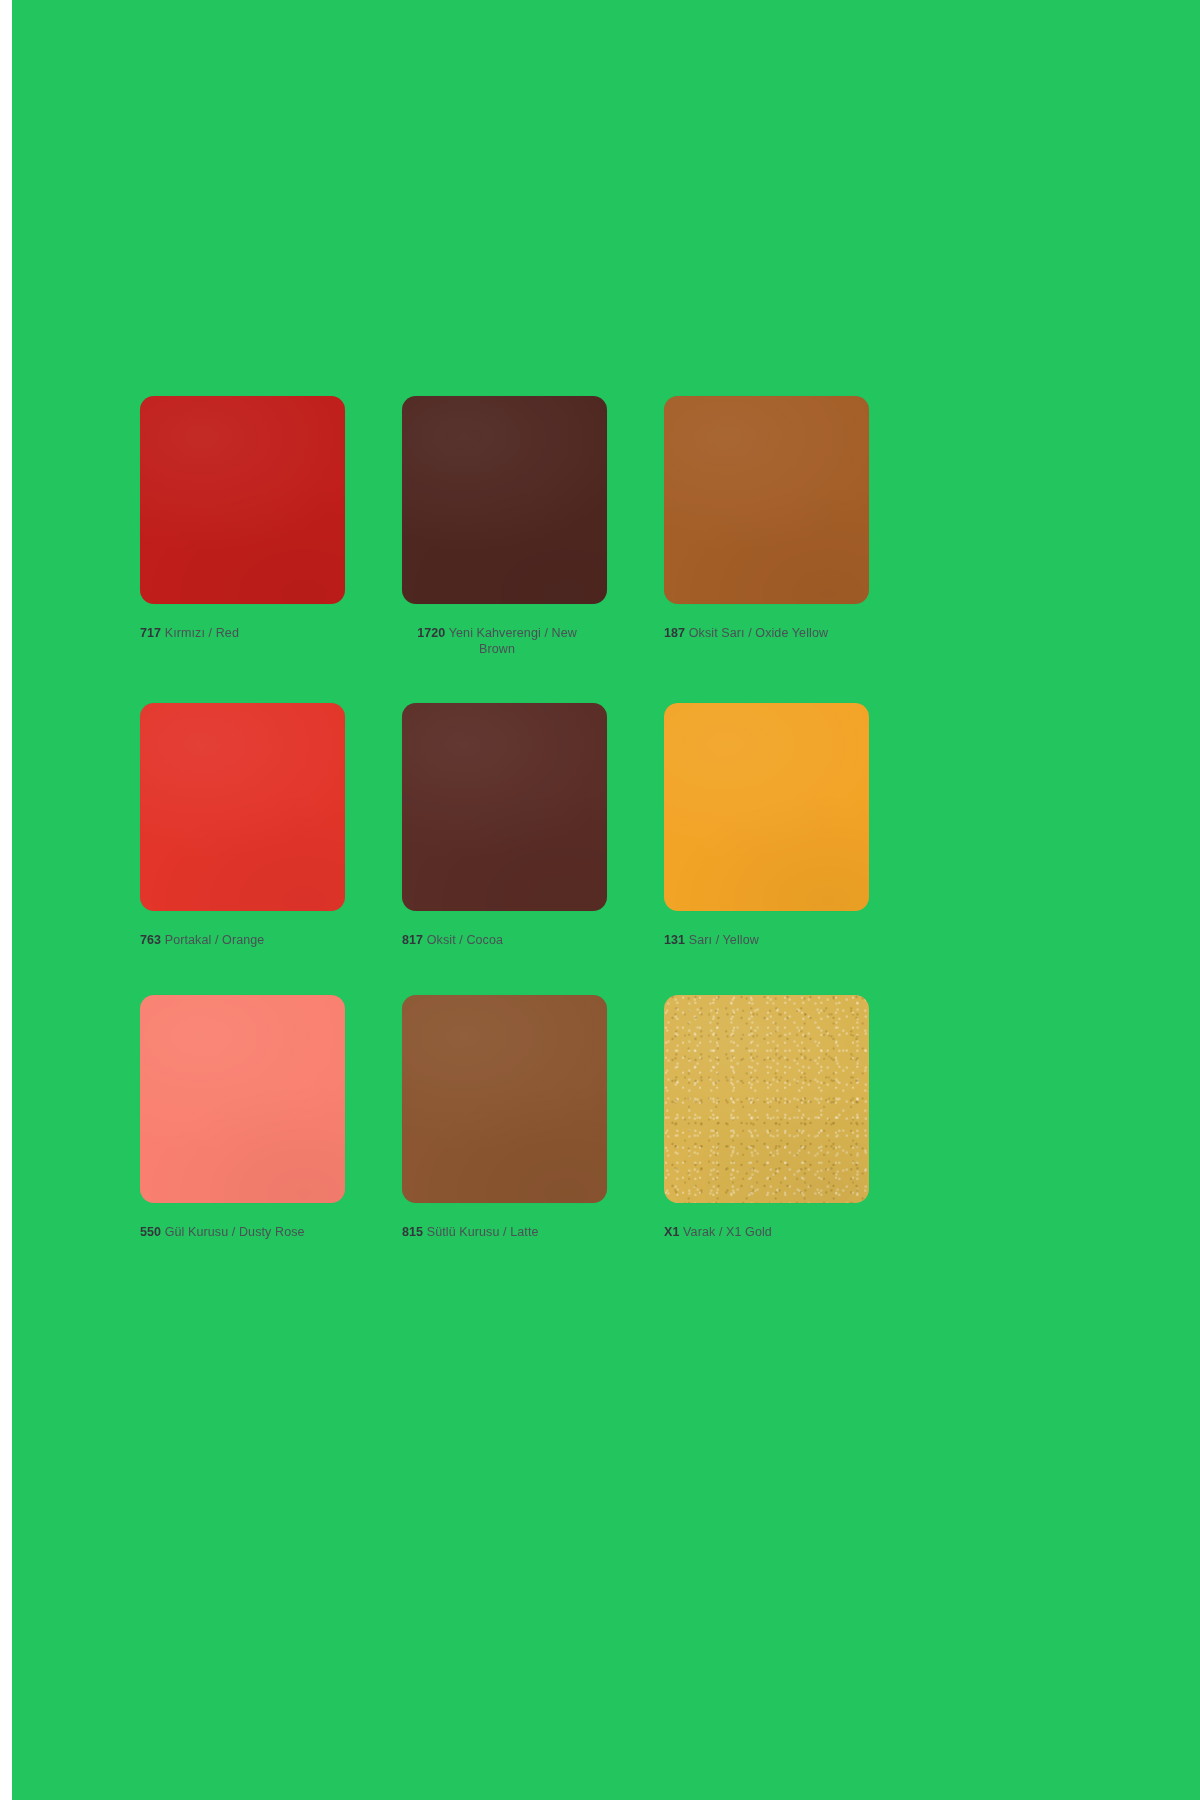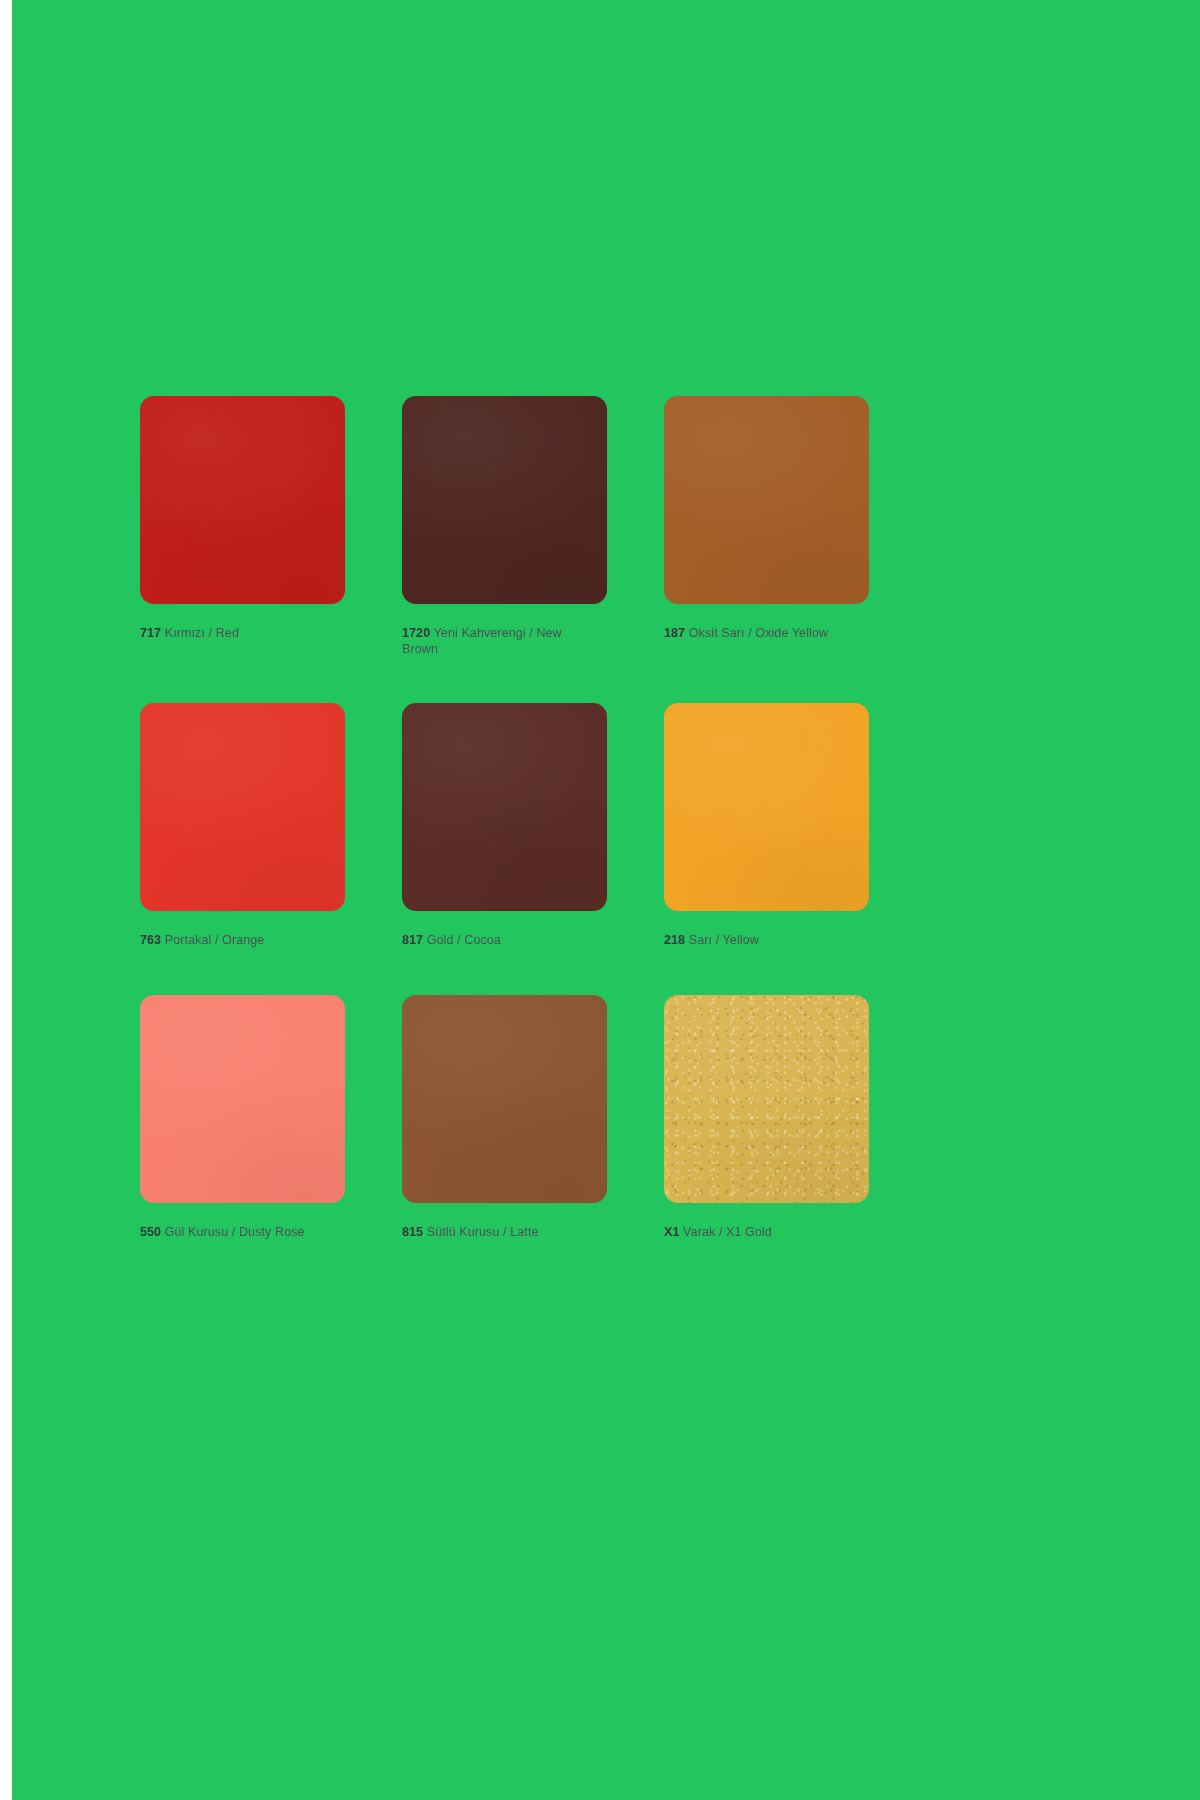--- a/index.html
+++ b/index.html
@@ -100,20 +100,21 @@
   .swatch-label .code {
     font-weight: 700;
     color: #33373c;
   }
   .swatch-label .name {
     font-weight: 400;
   }
   .swatch-label.two-line {
     white-space: normal;
     width: 190px;
+    text-align: center;
   }
 </style>
 </head>
 <body>
 
 <div id="swatch-sheet">
   <div id="swatch-grid">
       <div class="swatch-cell">
         <div class="swatch-chip" style="background: rgb(192, 30, 26);"></div>
         <div class="swatch-label"><span class="code">717</span> <span class="name">Kırmızı / Red</span></div>
@@ -125,25 +126,25 @@
       <div class="swatch-cell">
         <div class="swatch-chip" style="background: rgb(164, 94, 39);"></div>
         <div class="swatch-label"><span class="code">187</span> <span class="name">Oksit Sarı / Oxide Yellow</span></div>
       </div>
       <div class="swatch-cell">
         <div class="swatch-chip" style="background: rgb(227, 53, 42);"></div>
         <div class="swatch-label"><span class="code">763</span> <span class="name">Portakal / Orange</span></div>
       </div>
       <div class="swatch-cell">
         <div class="swatch-chip" style="background: rgb(90, 45, 38);"></div>
-        <div class="swatch-label"><span class="code">817</span> <span class="name">Gold / Cocoa</span></div>
+        <div class="swatch-label"><span class="code">817</span> <span class="name">Oksit / Cocoa</span></div>
       </div>
       <div class="swatch-cell">
         <div class="swatch-chip" style="background: rgb(242, 164, 38);"></div>
-        <div class="swatch-label"><span class="code">218</span> <span class="name">Sarı / Yellow</span></div>
+        <div class="swatch-label"><span class="code">131</span> <span class="name">Sarı / Yellow</span></div>
       </div>
       <div class="swatch-cell">
         <div class="swatch-chip" style="background: rgb(249, 128, 112);"></div>
         <div class="swatch-label"><span class="code">550</span> <span class="name">Gül Kurusu / Dusty Rose</span></div>
       </div>
       <div class="swatch-cell">
         <div class="swatch-chip" style="background: rgb(139, 86, 49);"></div>
         <div class="swatch-label"><span class="code">815</span> <span class="name">Sütlü Kurusu / Latte</span></div>
       </div>
       <div class="swatch-cell">

